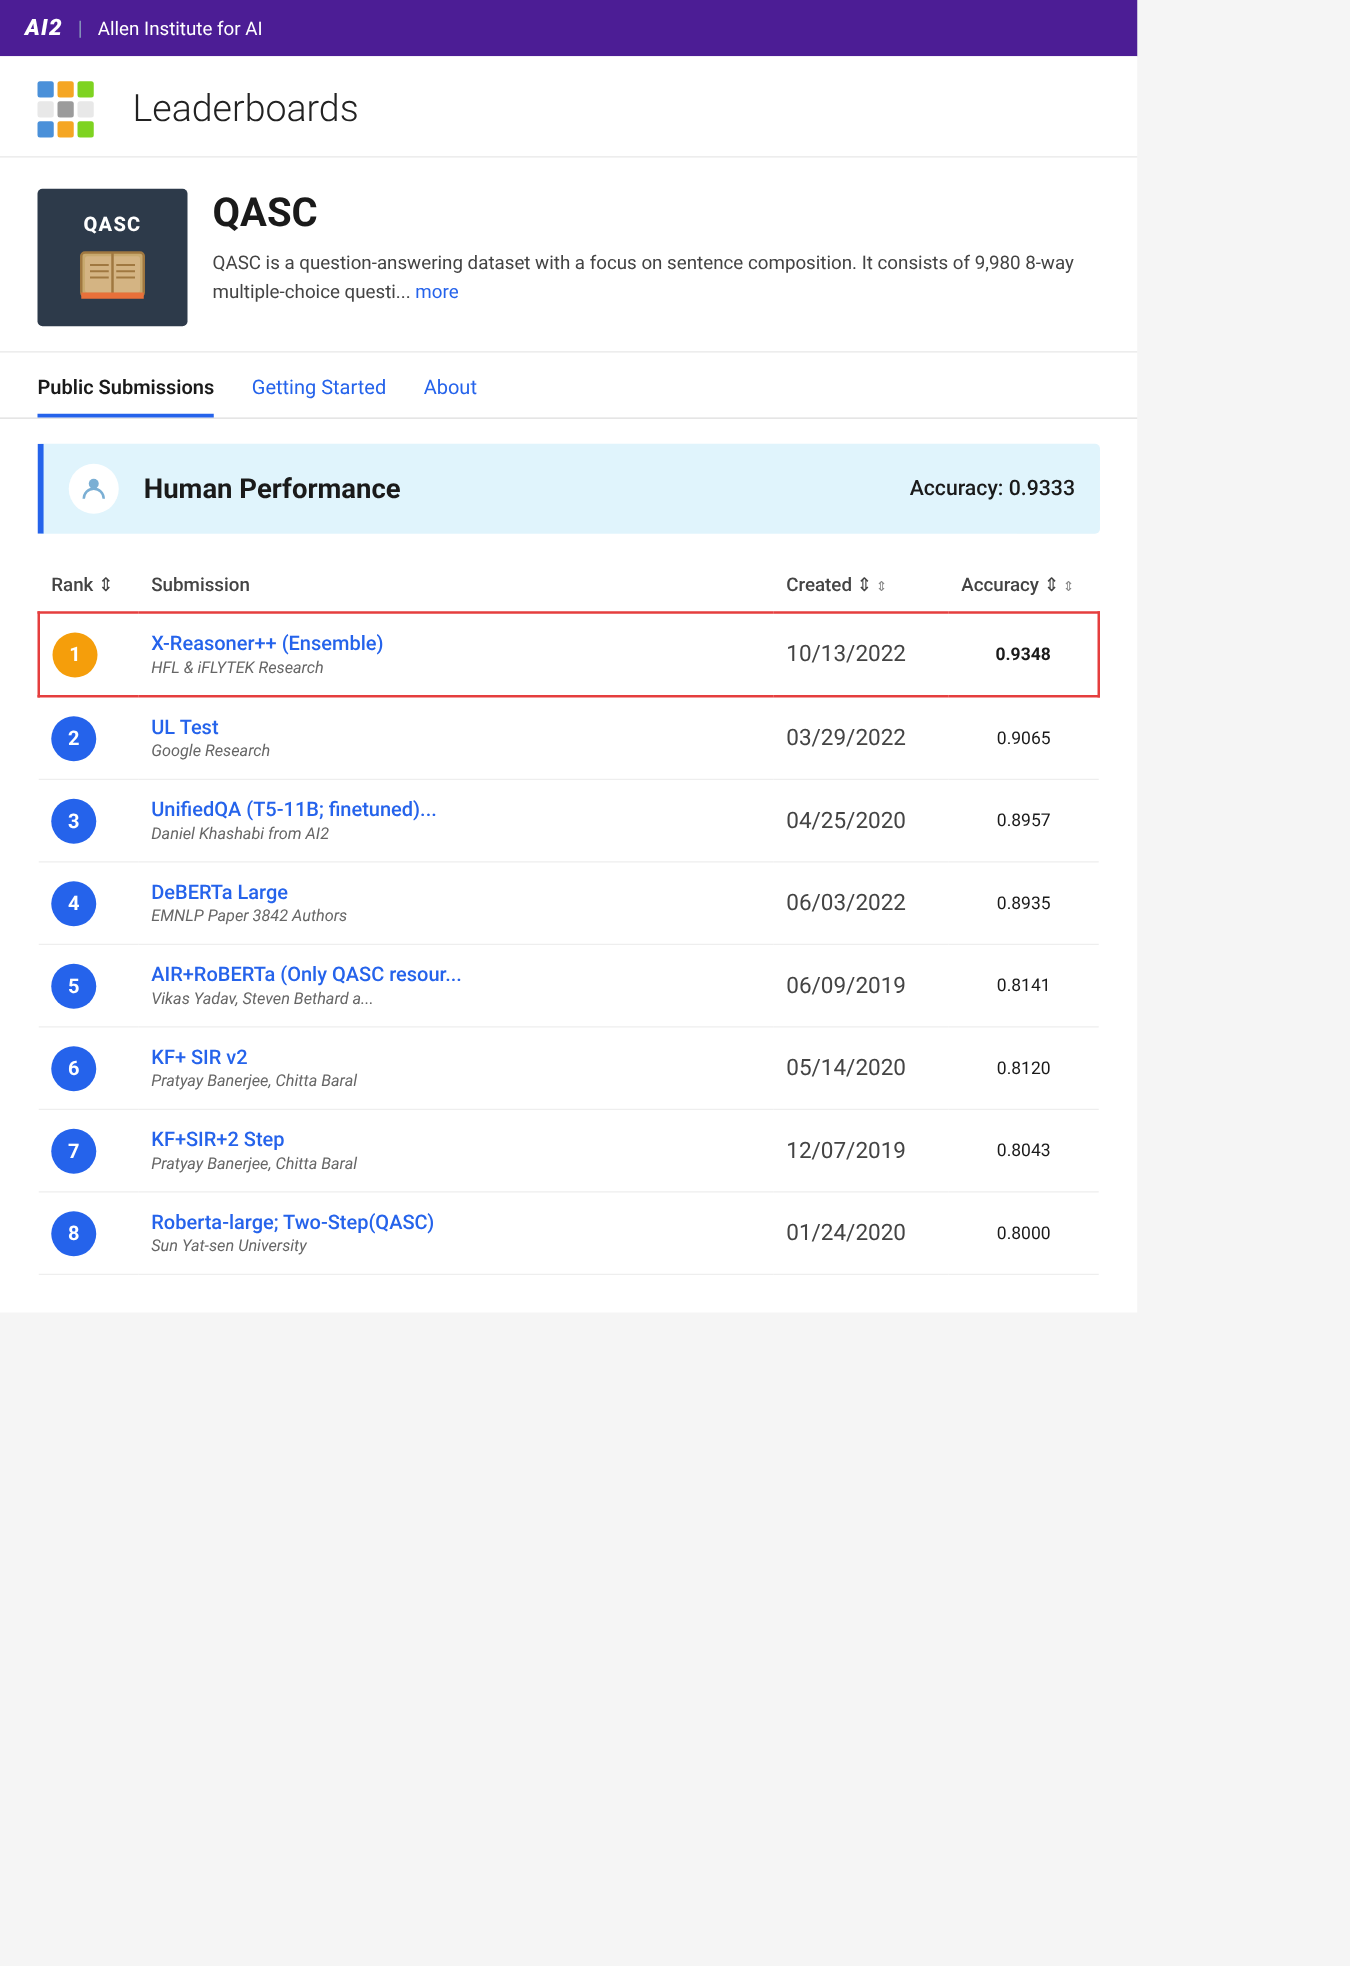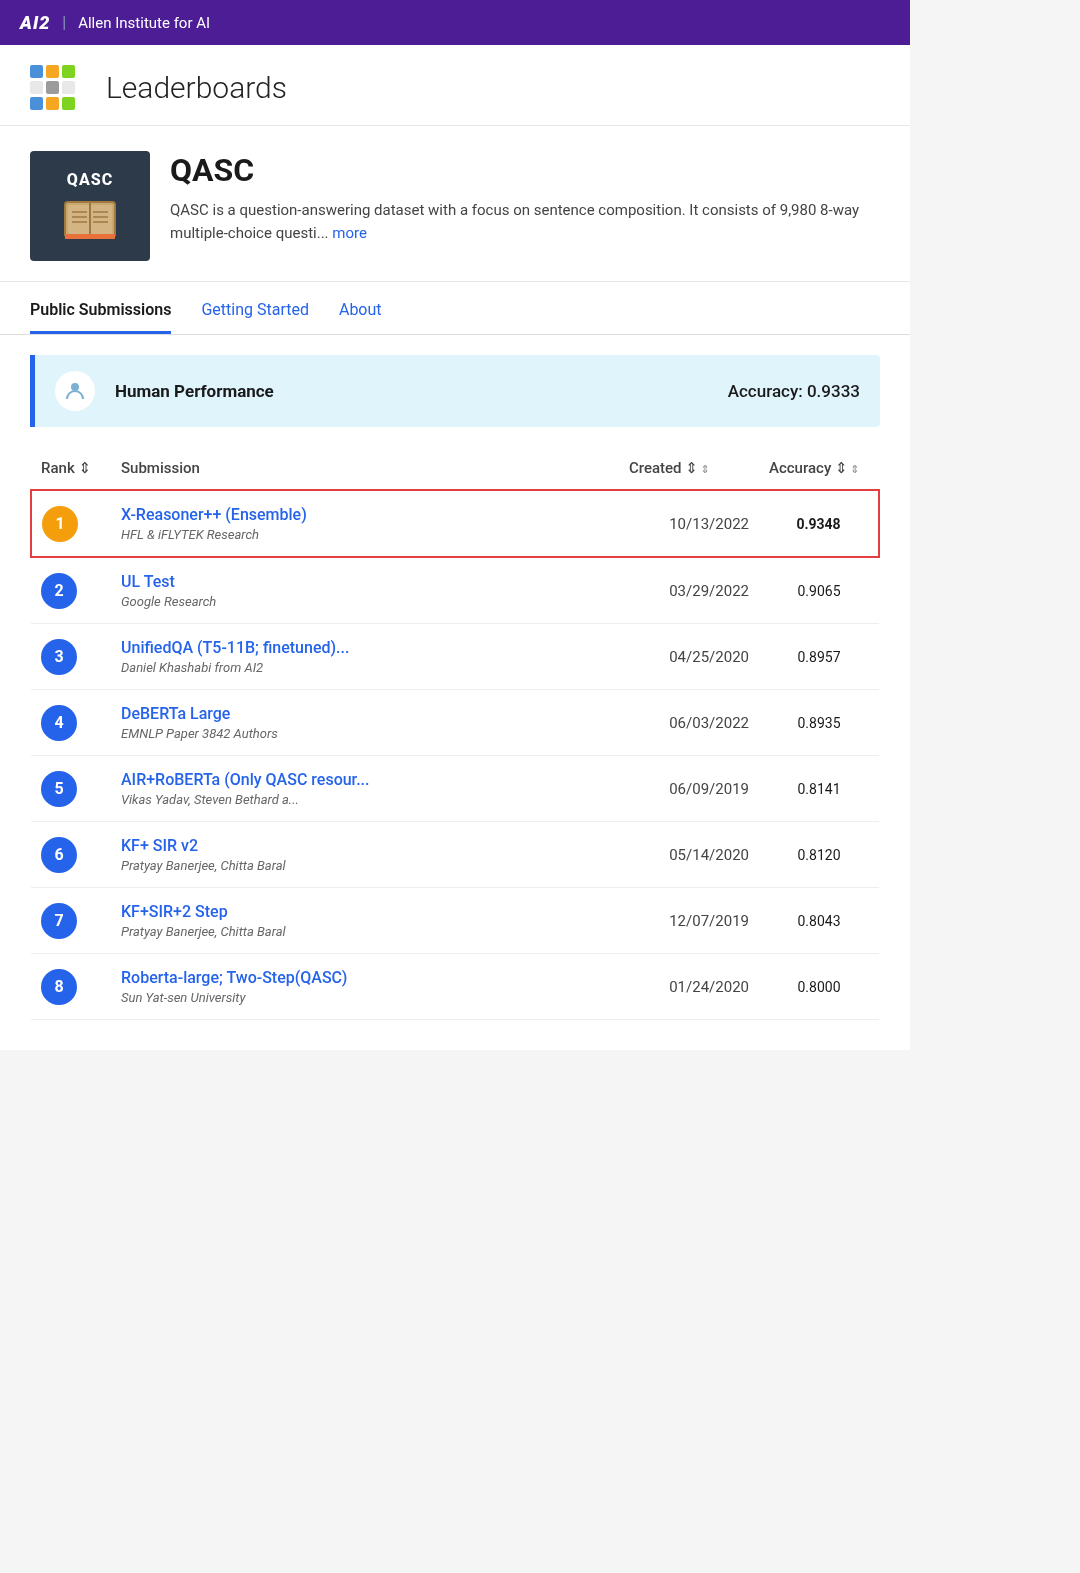--- a/index.html
+++ b/index.html
@@ -160,21 +160,21 @@
       background: white;
       border-radius: 50%;
       display: flex;
       align-items: center;
       justify-content: center;
       font-size: 20px;
       color: #6699cc;
       flex-shrink: 0;
     }
     .human-perf-label {
-      font-size: 17px;
+      font-size: 22px;
       font-weight: 700;
       color: #1a1a1a;
       flex: 1;
     }
     .human-perf-accuracy {
       font-size: 17px;
       color: #1a1a1a;
       font-weight: 500;
     }
 
@@ -203,21 +203,21 @@
     .th-rank { width: 80px; }
     .th-created { width: 140px; text-align: center; }
     .th-accuracy { width: 120px; text-align: center; }
 
     .leaderboard-table td {
       padding: 14px 10px;
       border-bottom: 1px solid #eee;
       vertical-align: middle;
     }
     .td-rank { width: 80px; }
-    .td-created { text-align: right; color: #444; font-size: 15px; }
+    .td-created { text-align: left; color: #444; font-size: 18px; }
     .td-accuracy { text-align: center; font-size: 14px; color: #1a1a1a; }
 
     .rank-badge {
       width: 36px;
       height: 36px;
       border-radius: 50%;
       display: flex;
       align-items: center;
       justify-content: center;
       color: white;

